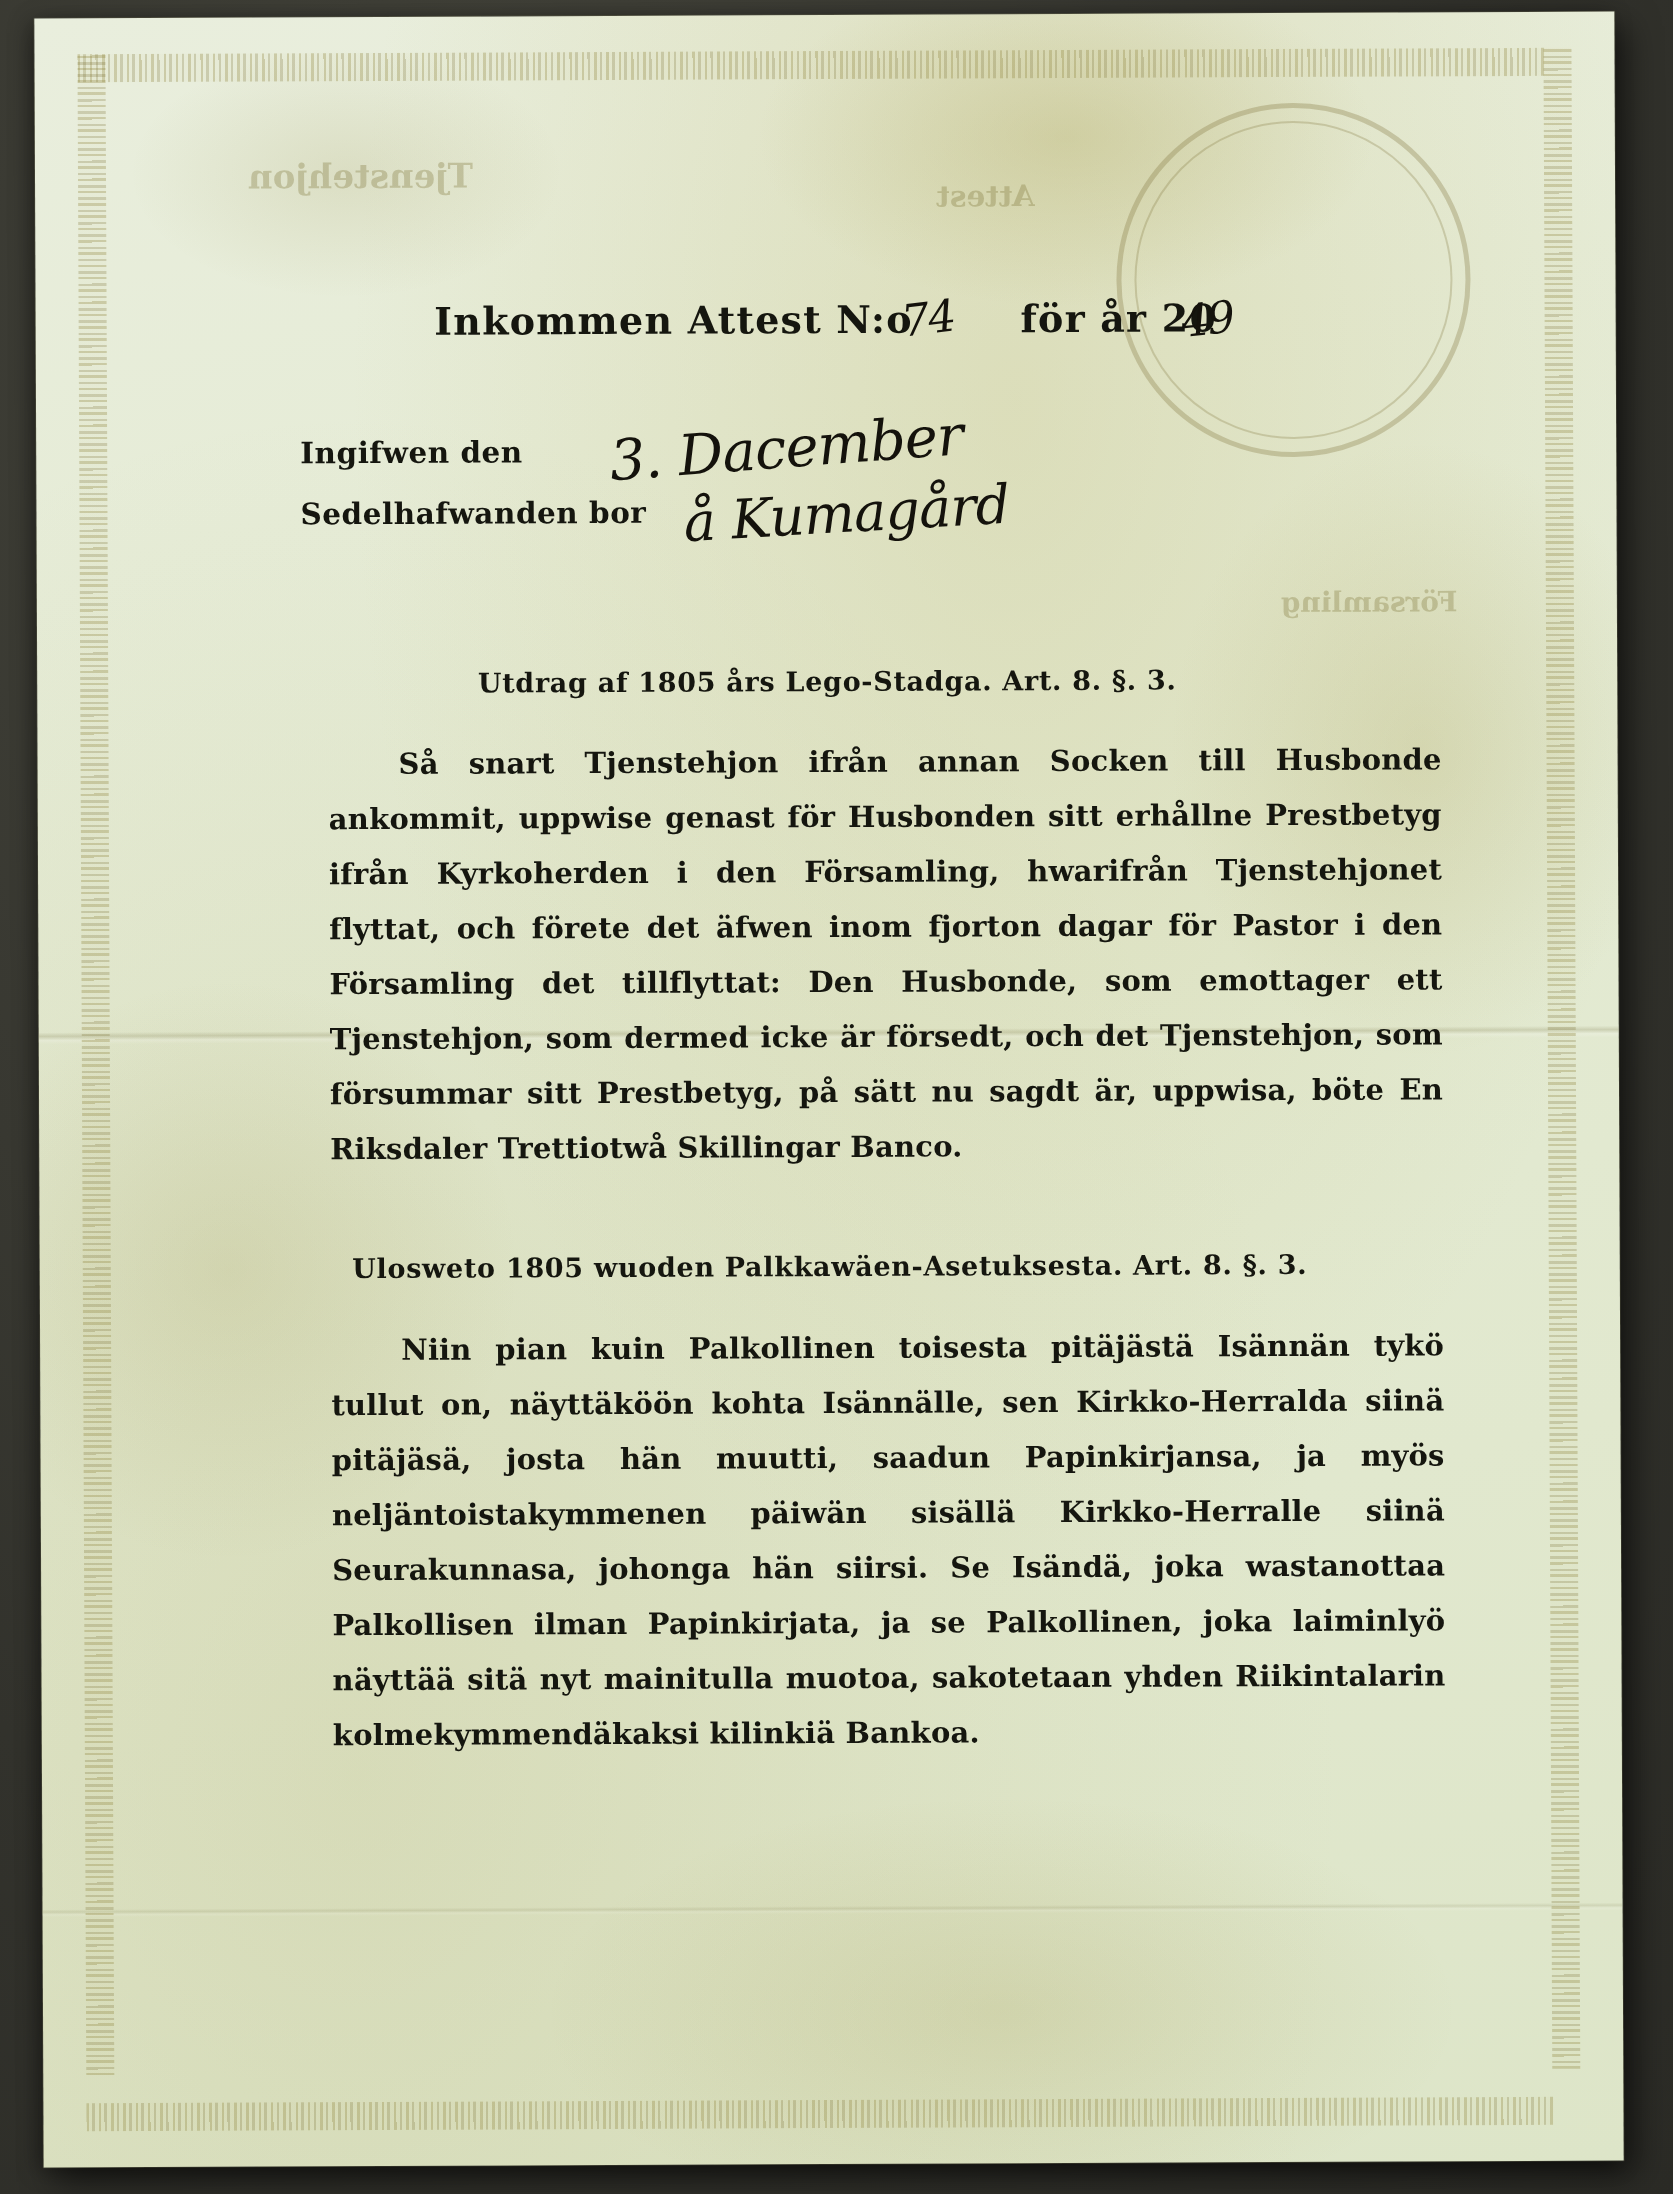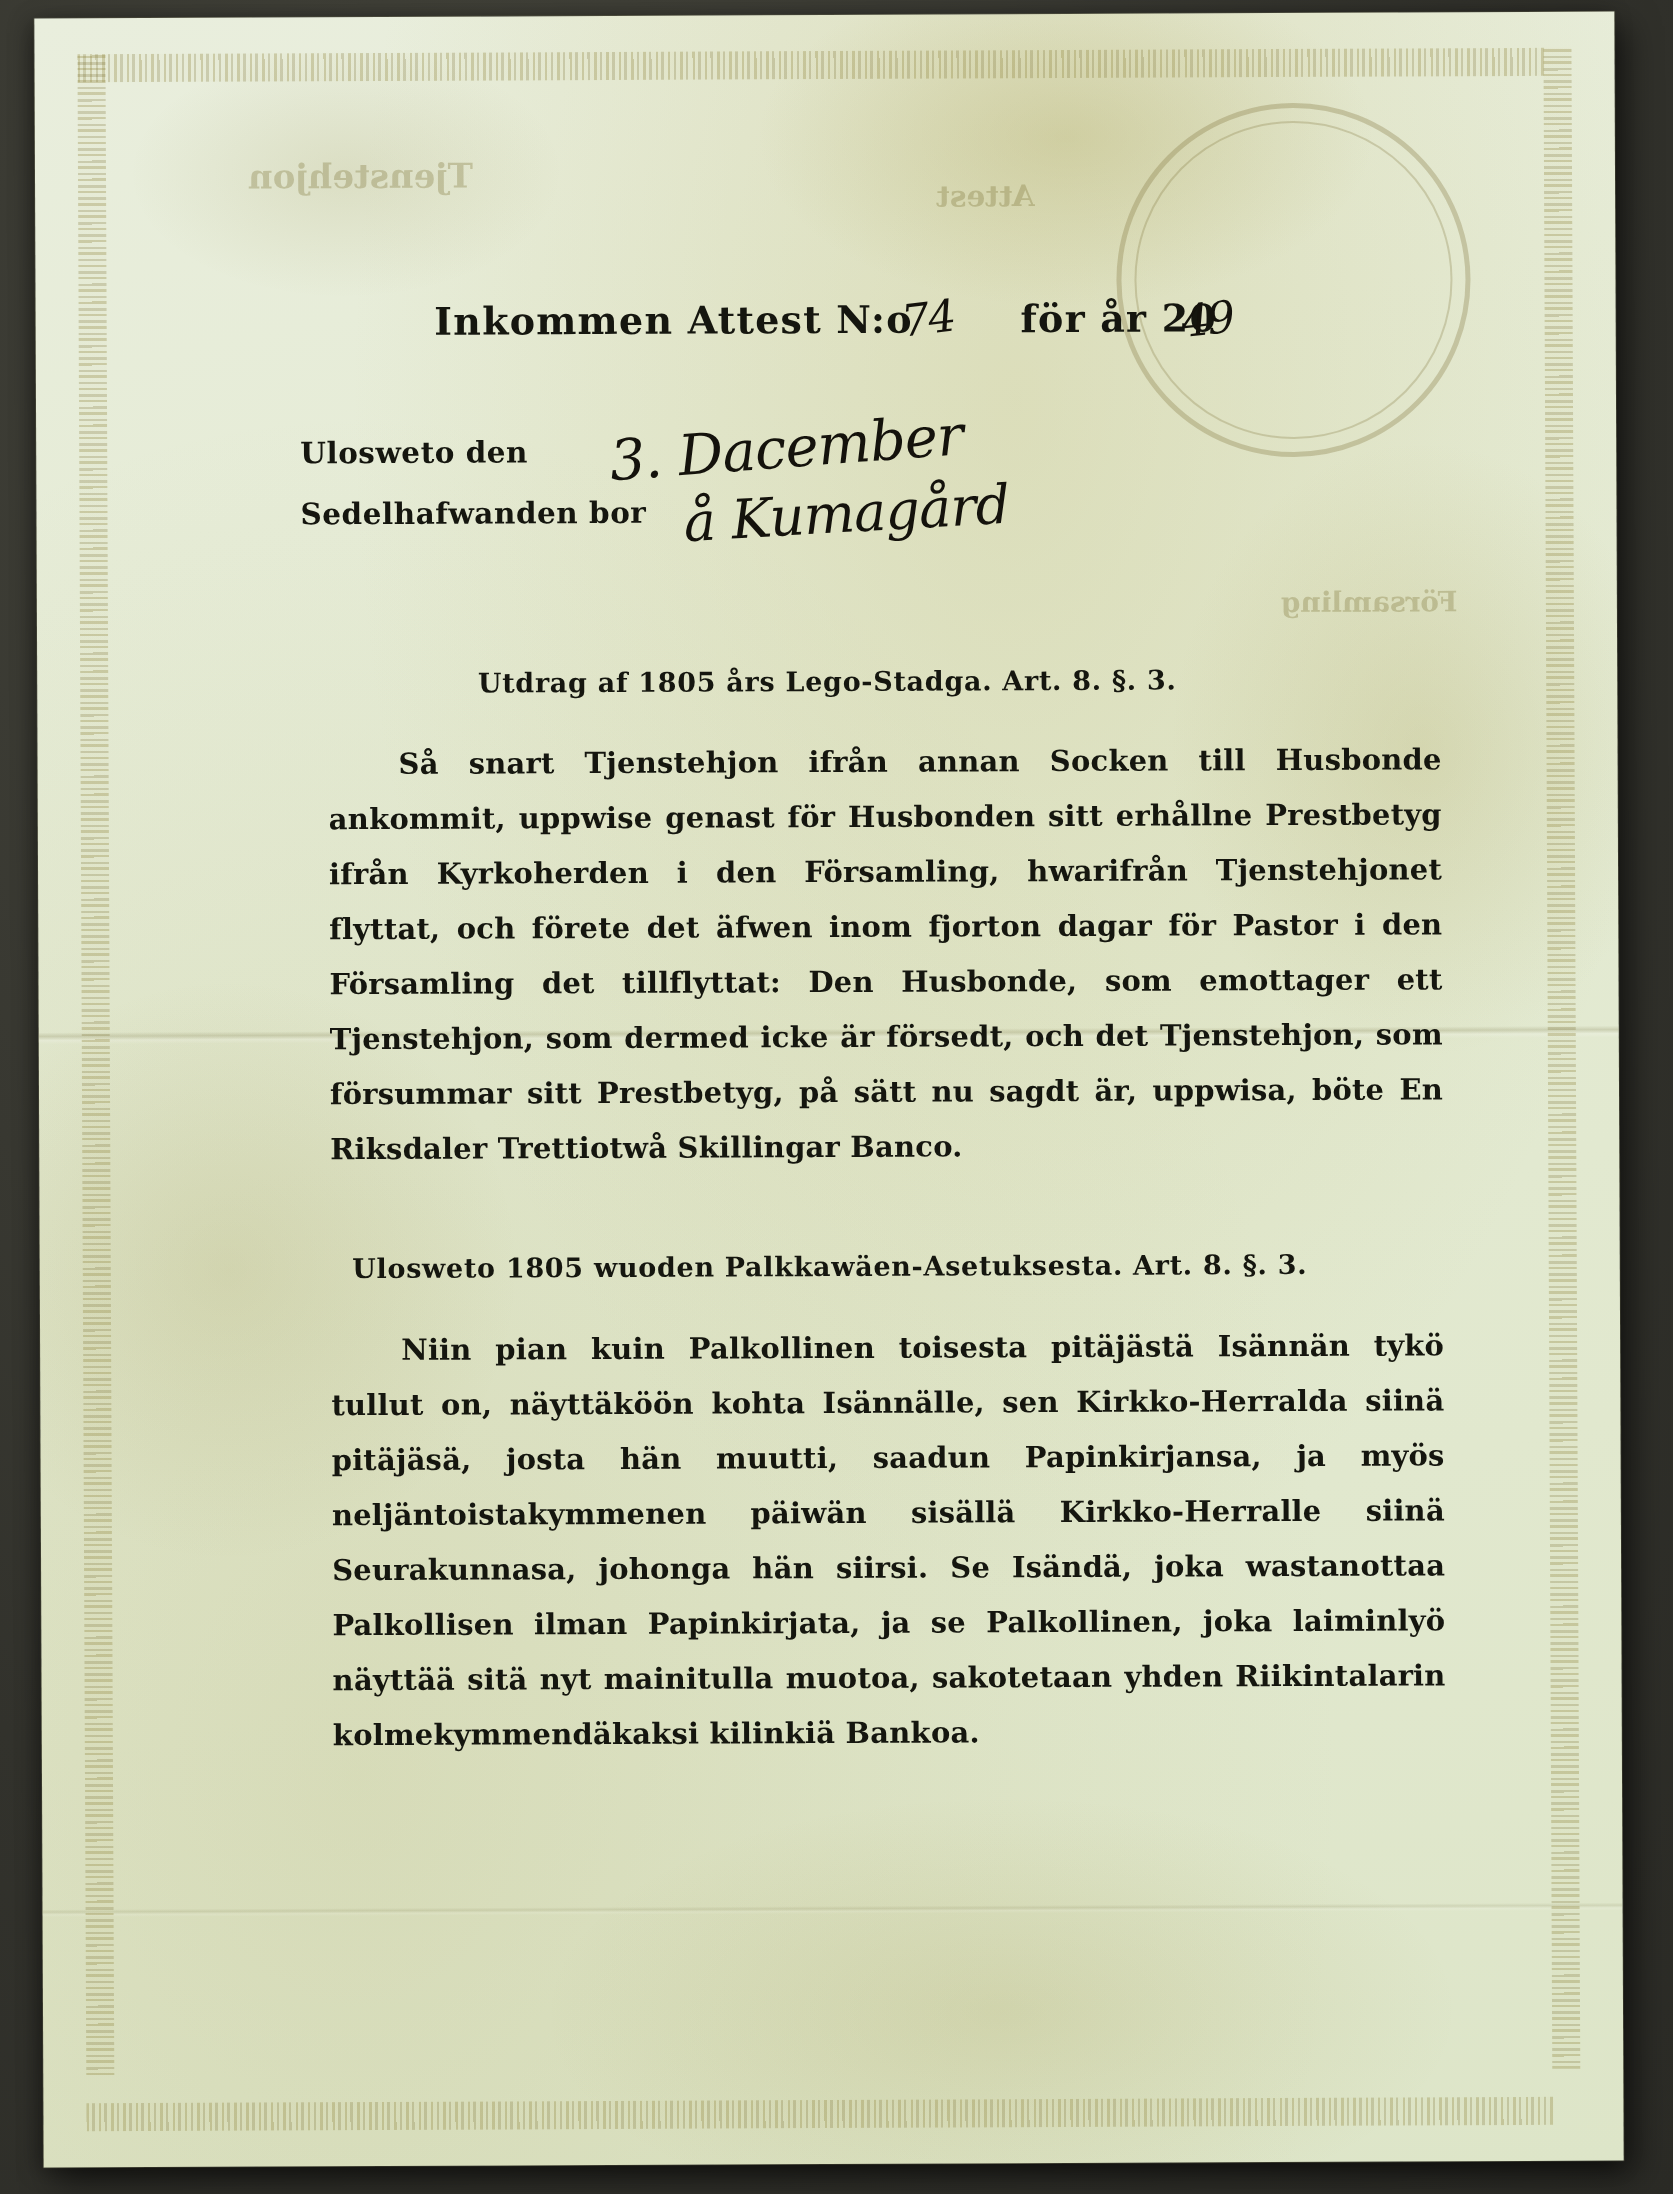--- a/index.html
+++ b/index.html
@@ -254,21 +254,21 @@
 
     <div id="content">
 
       <div id="doc-title" class="fraktur">
         <span>Inkommen Attest N:o</span>
         <span class="num-slot"></span>
         <span>för år 20</span>
       </div>
 
       <div class="field-row fraktur" id="field-ingifwen">
-        <span>Ulosweto den</span>
+        <span>Ingifwen den</span>
       </div>
 
       <div class="field-row fraktur" id="field-sedelhafwanden">
         <span>Sedelhafwanden bor</span>
       </div>
 
       <div class="hand" id="hand-number">74</div>
       <div class="hand" id="hand-year">49</div>
       <div class="hand" id="hand-date">3. Dacember</div>
       <div class="hand" id="hand-place">å Kumagård</div>

